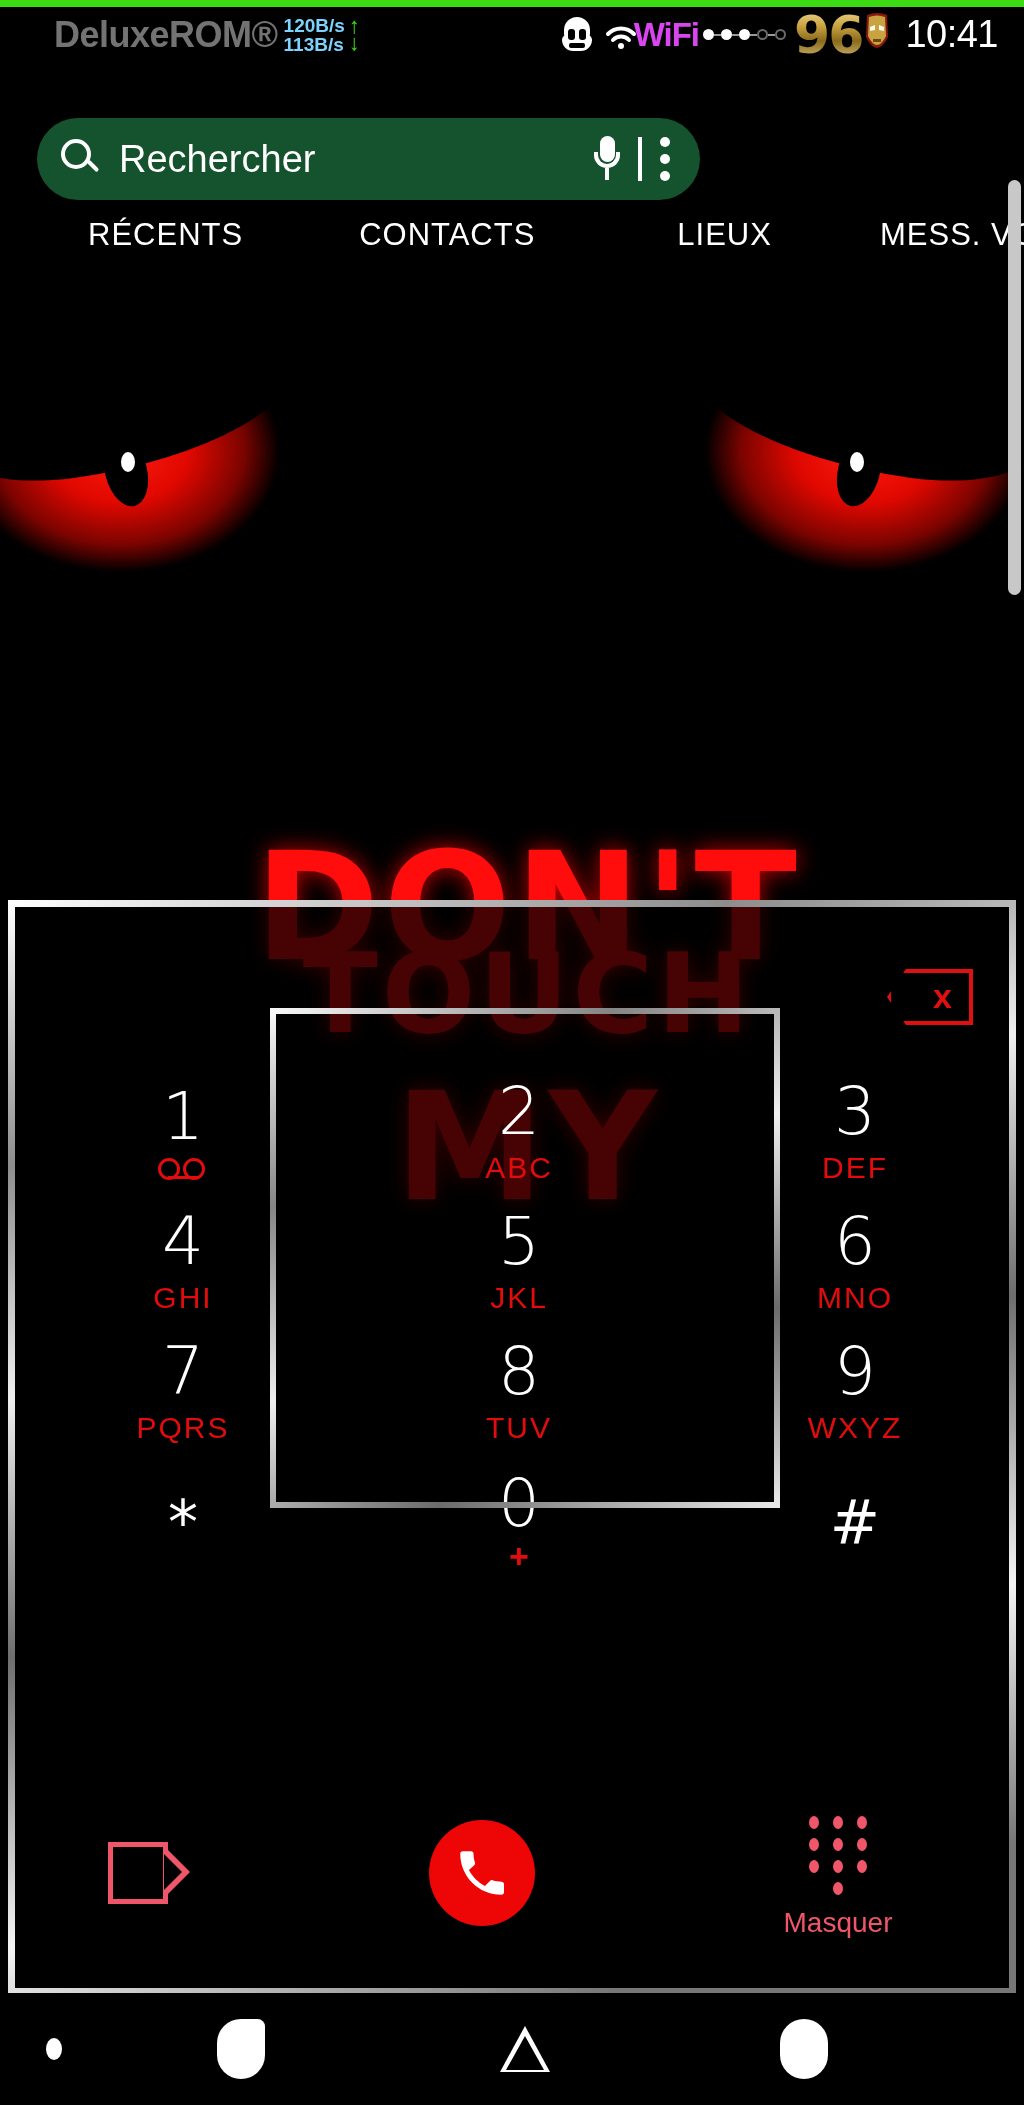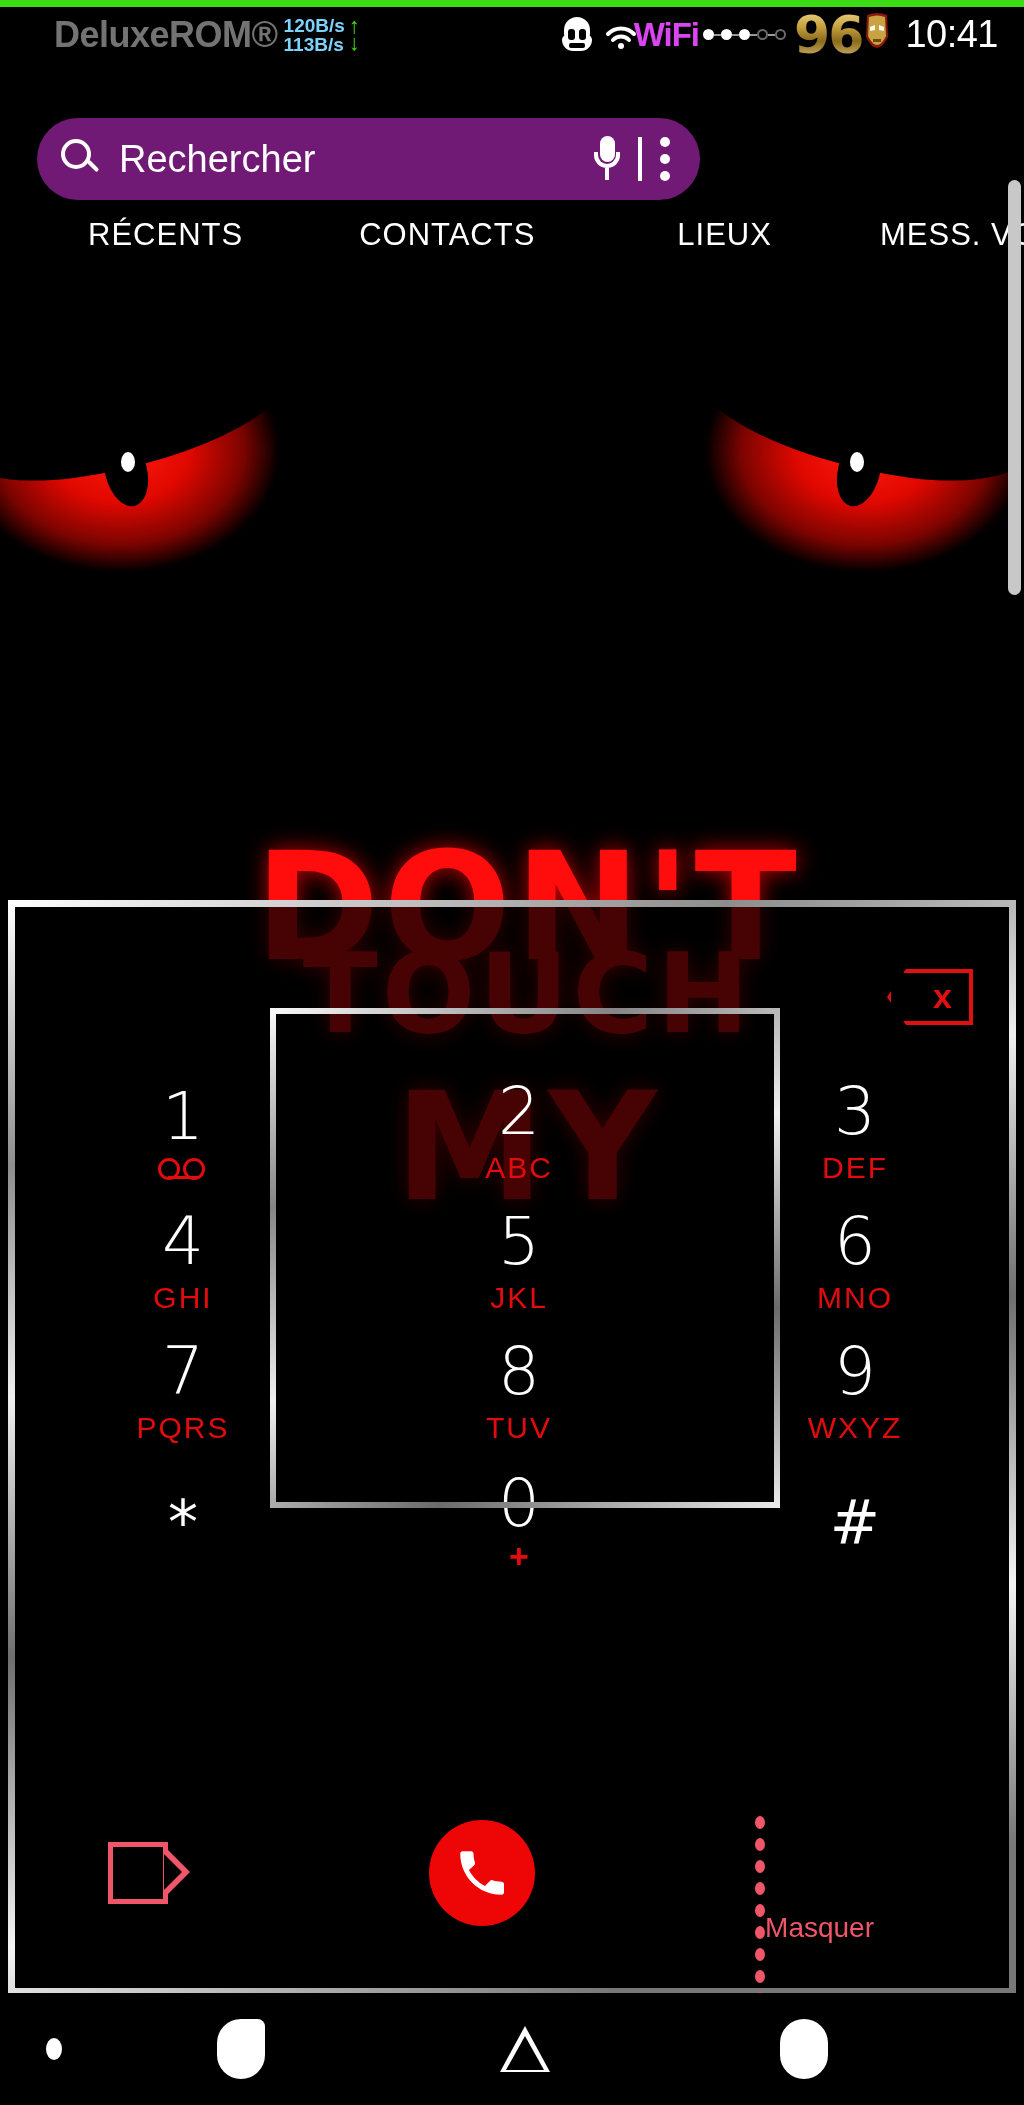--- a/index.html
+++ b/index.html
@@ -44,21 +44,21 @@
   #battery-num { font-size:52px; font-weight:bold; letter-spacing:-2px;
     background:linear-gradient(180deg,#f6e3a0 0%,#c9a341 35%,#8a6a1c 60%,#e8d08a 100%);
     -webkit-background-clip:text; background-clip:text; color:transparent;
     font-family:"DejaVu Sans", sans-serif; }
   #ironman { width:28px; height:48px; margin:0 4px 0 1px; position:relative; }
   #clock { color:#fff; font-size:38px; margin-left:10px; letter-spacing:-0.5px; }
 
   
   #searchbar {
     position:absolute; left:37px; top:118px; width:663px; height:82px;
-    background:#701a75; border-radius:41px; display:flex; align-items:center;
+    background:#14532d; border-radius:41px; display:flex; align-items:center;
   }
   #search-icon { margin-left:24px; width:40px; height:40px; position:relative; }
   #search-icon .ring { position:absolute; left:0; top:0; width:30px; height:30px;
     border:4px solid #fff; border-radius:50%; }
   #search-icon .handle { position:absolute; left:25px; top:25px; width:14px; height:4px;
     background:#fff; transform:rotate(45deg); border-radius:2px; }
   #search-placeholder { margin-left:18px; color:#fff; font-size:38px; }
   #search-actions { margin-left:auto; display:flex; align-items:center; padding-right:30px; gap:18px; }
   #mic-icon { width:26px; height:46px; position:relative; }
   #mic-icon .cap { position:absolute; left:6px; top:0; width:15px; height:26px;
@@ -163,22 +163,22 @@
     border:5px solid #f0566a; }
   #video-btn .lens { position:absolute; left:56px; top:4px; width:0; height:0;
     border-top:26px solid transparent; border-bottom:26px solid transparent;
     border-left:26px solid #f0566a; }
   #video-btn .lens-in { position:absolute; left:56px; top:12px; width:0; height:0;
     border-top:18px solid transparent; border-bottom:18px solid transparent;
     border-left:18px solid #000; }
   #call-btn { position:absolute; left:429px; top:0px; width:106px; height:106px;
     background:#ee0505; border-radius:50%; display:flex; align-items:center; justify-content:center; }
   #call-btn .handset { width:58px; height:58px; position:relative; }
-  #hide-btn { position:absolute; left:754px; top:-4px; width:120px; display:flex;
-    flex-direction:row; align-items:center; }
+  #hide-btn { position:absolute; left:778px; top:-4px; width:120px; display:flex;
+    flex-direction:column; align-items:center; }
   #hide-dots { width:70px; display:flex; flex-wrap:wrap; gap:9px 14px; justify-content:center; }
   #hide-dots span { width:10px; height:13px; background:#f0566a; border-radius:50%; }
   #hide-dots span.solo { margin-left:0; }
   #hide-label { color:#f0566a; font-size:28px; margin-top:12px;
     font-family:"Liberation Sans Narrow","Liberation Sans",sans-serif; }
 
   
   #navbar { position:absolute; left:0; bottom:0; width:1024px; height:112px;
     background:#000; display:flex; align-items:center; }
   #nav-dot { position:absolute; left:46px; width:16px; height:22px; background:#fff;

